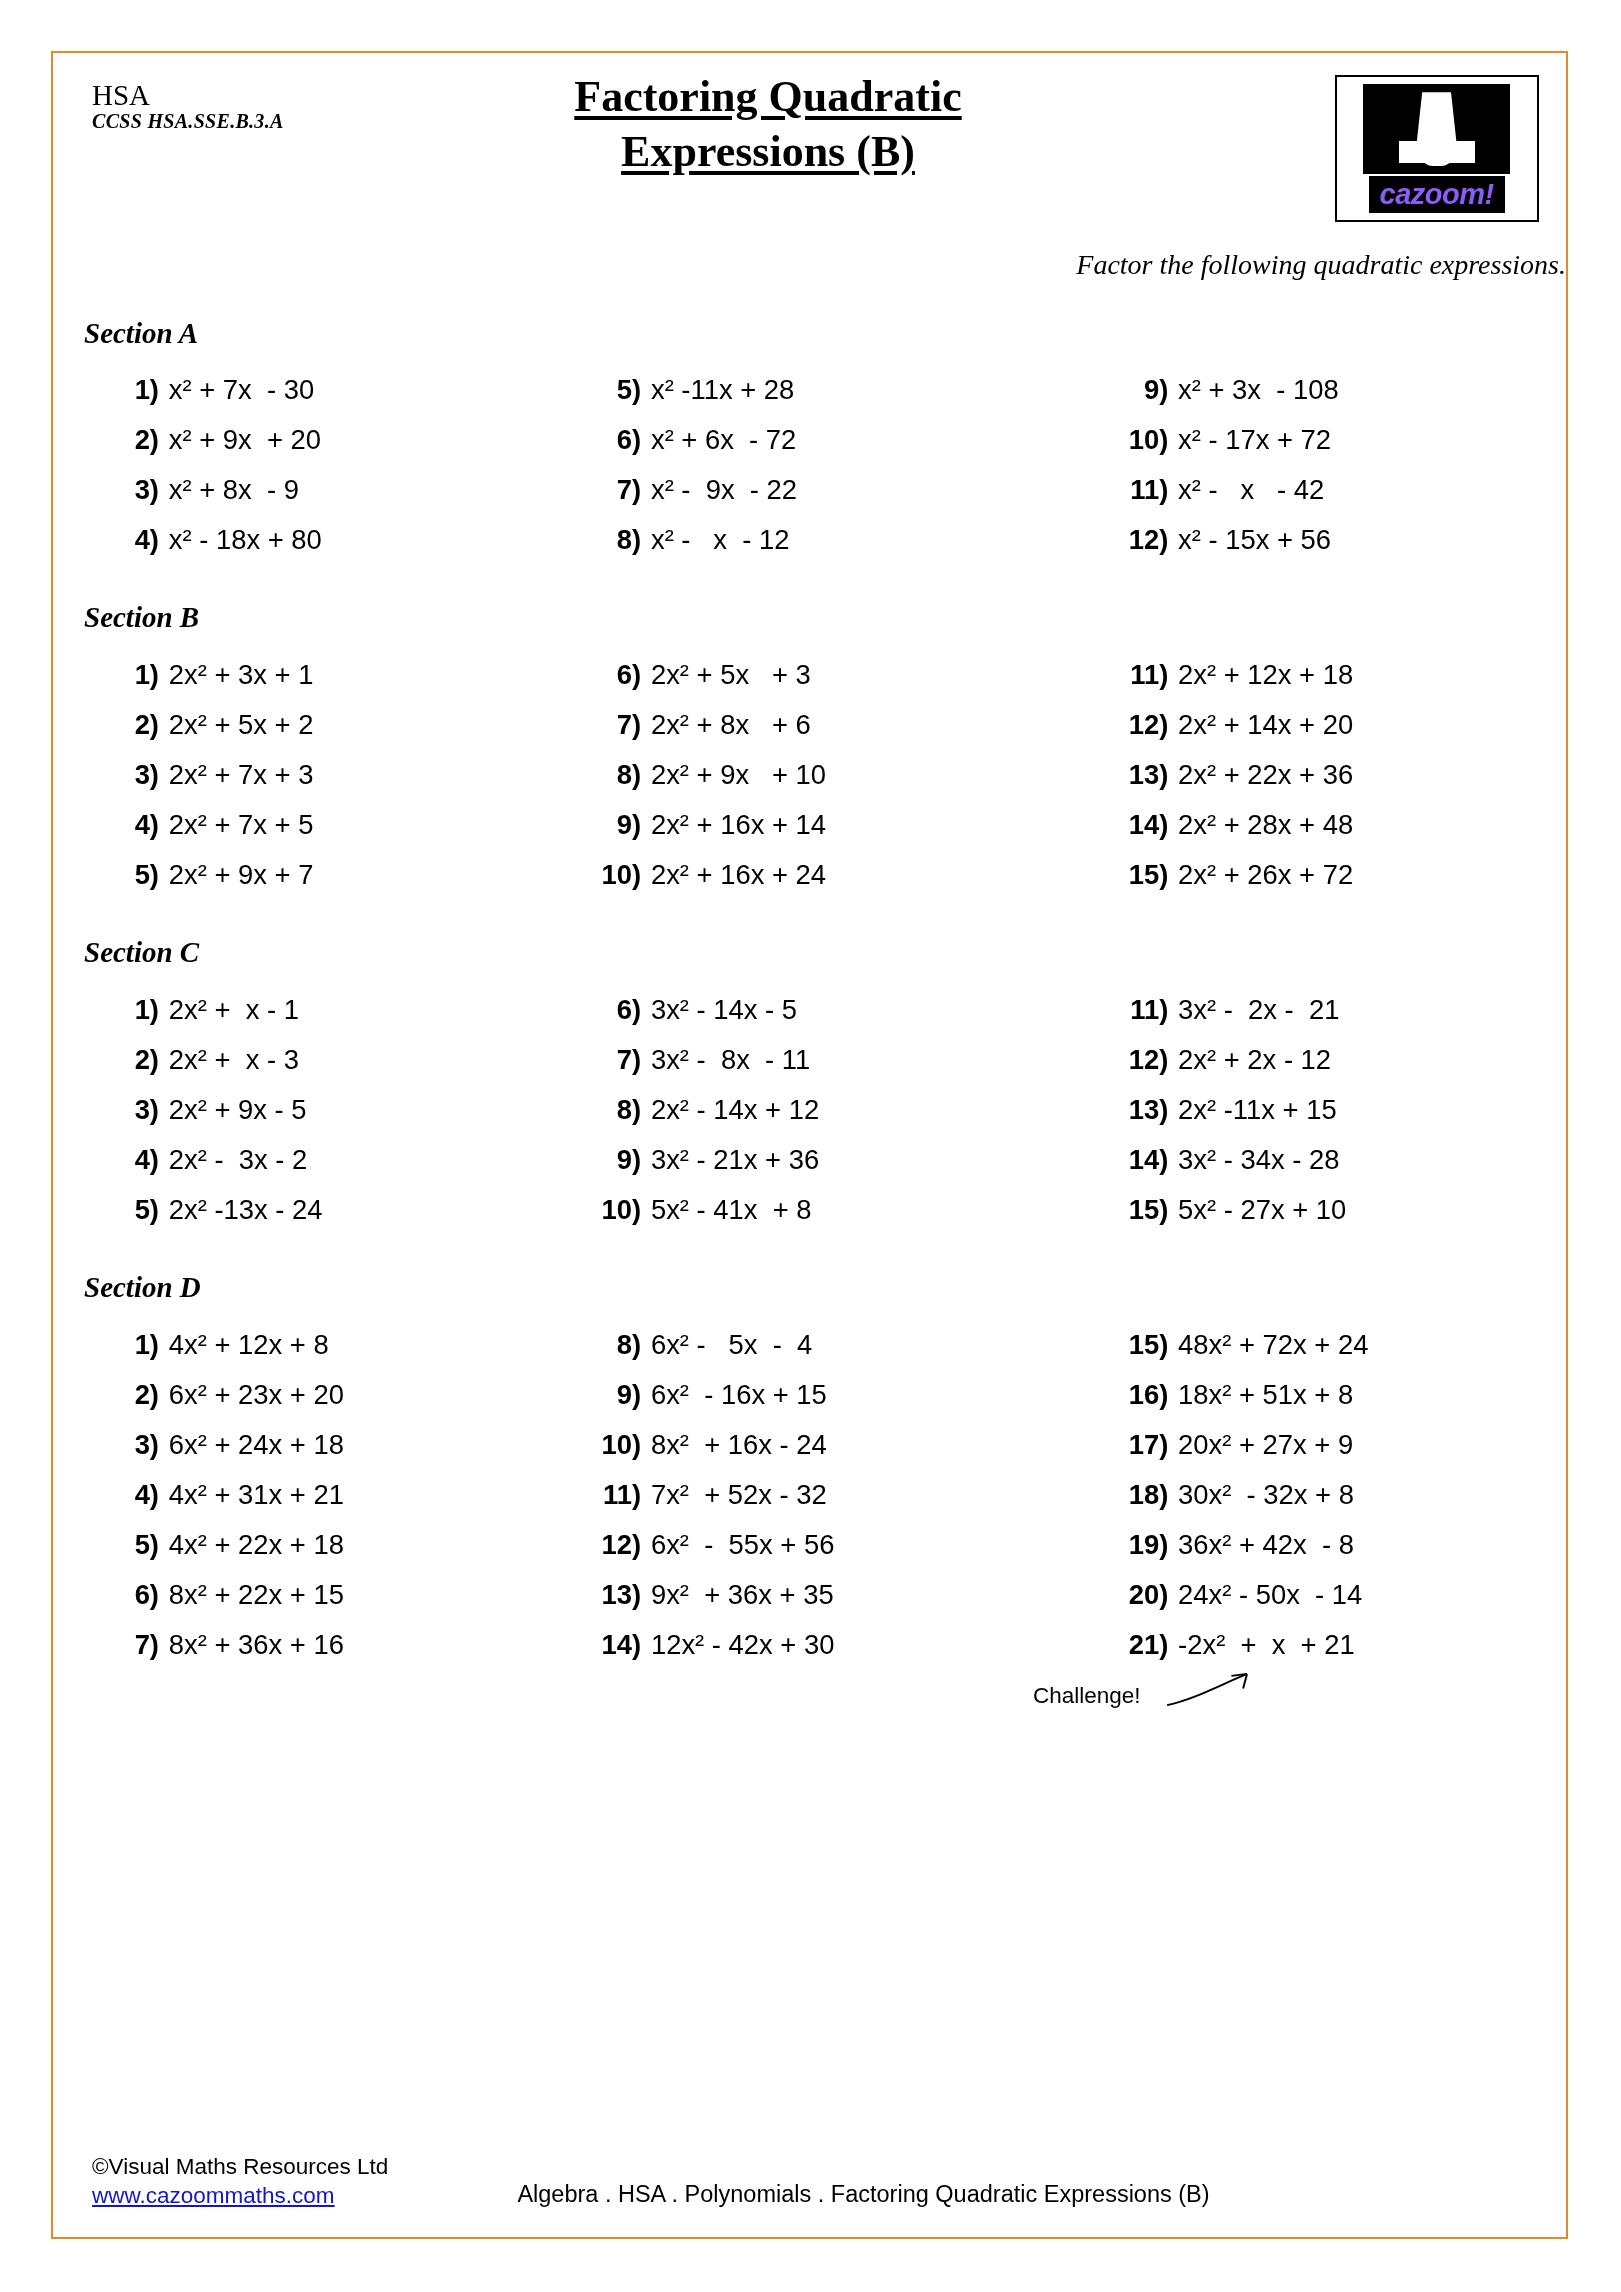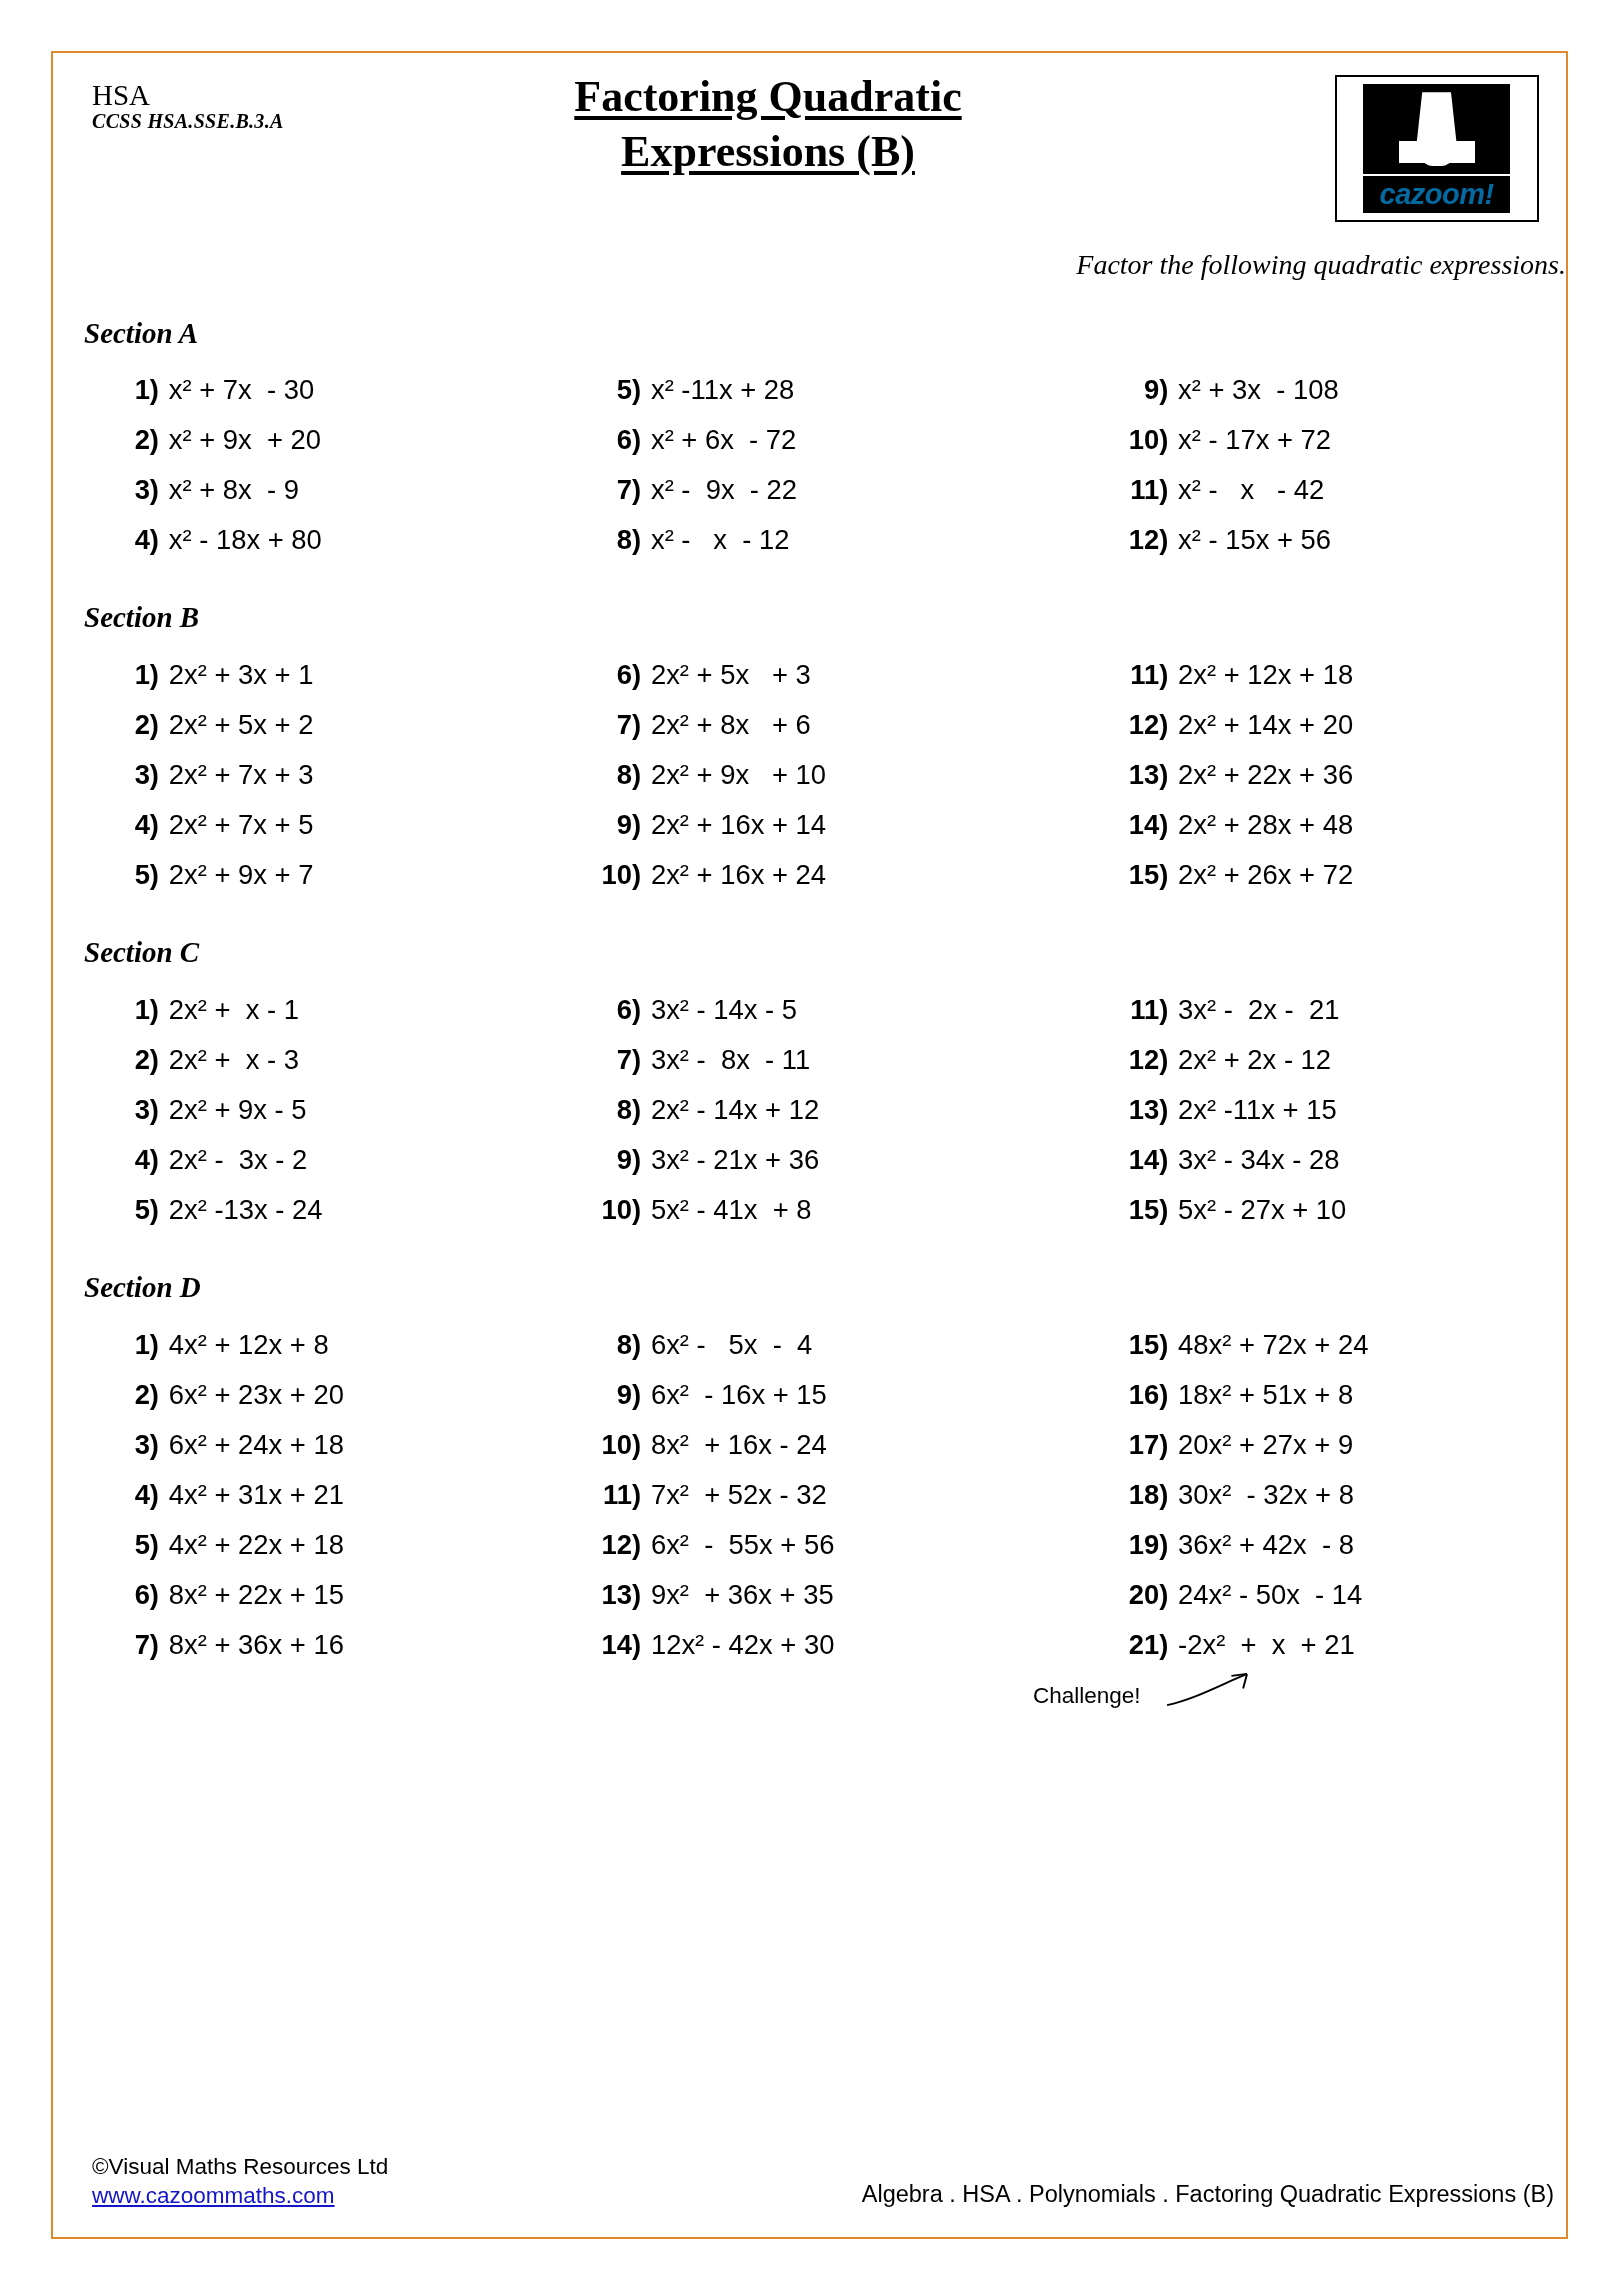--- a/index.html
+++ b/index.html
@@ -102,27 +102,27 @@
     left: 50%;
     top: 57px;
     transform: translateX(-50%);
     width: 76px;
     height: 21.6px;
     background: #fff;
   }
   .logo-word {
     margin-top: 2px;
     background: #000;
-    color: #0369a1;
+    color: #8b5cf6;
     font-family: "Liberation Sans", sans-serif;
     font-weight: bold;
     font-style: italic;
     font-size: 29px;
     line-height: 37px;
-    width: 147px;
+    width: 136px;
     text-align: center;
     letter-spacing: -0.5px;
   }
   
   .instruction {
     text-align: right;
     font-family: "Liberation Serif", serif;
     font-style: italic;
     font-size: 28px;
     margin-top: 9.8px;
@@ -199,23 +199,23 @@
     line-height: 29px;
   }
   .footer-link {
     color: #1414c8;
     text-decoration: underline;
     display: block;
   }
   .footer-right {
     position: absolute;
     left: 0;
-    right: 12px;
+    right: 4px;
     bottom: 2px;
-    text-align: right;
+    text-align: center;
     padding-left: 112px;
     font-size: 23.5px;
   }
 </style>
 </head>
 <body>
 
 <div class="page">
 
   <div class="header">

